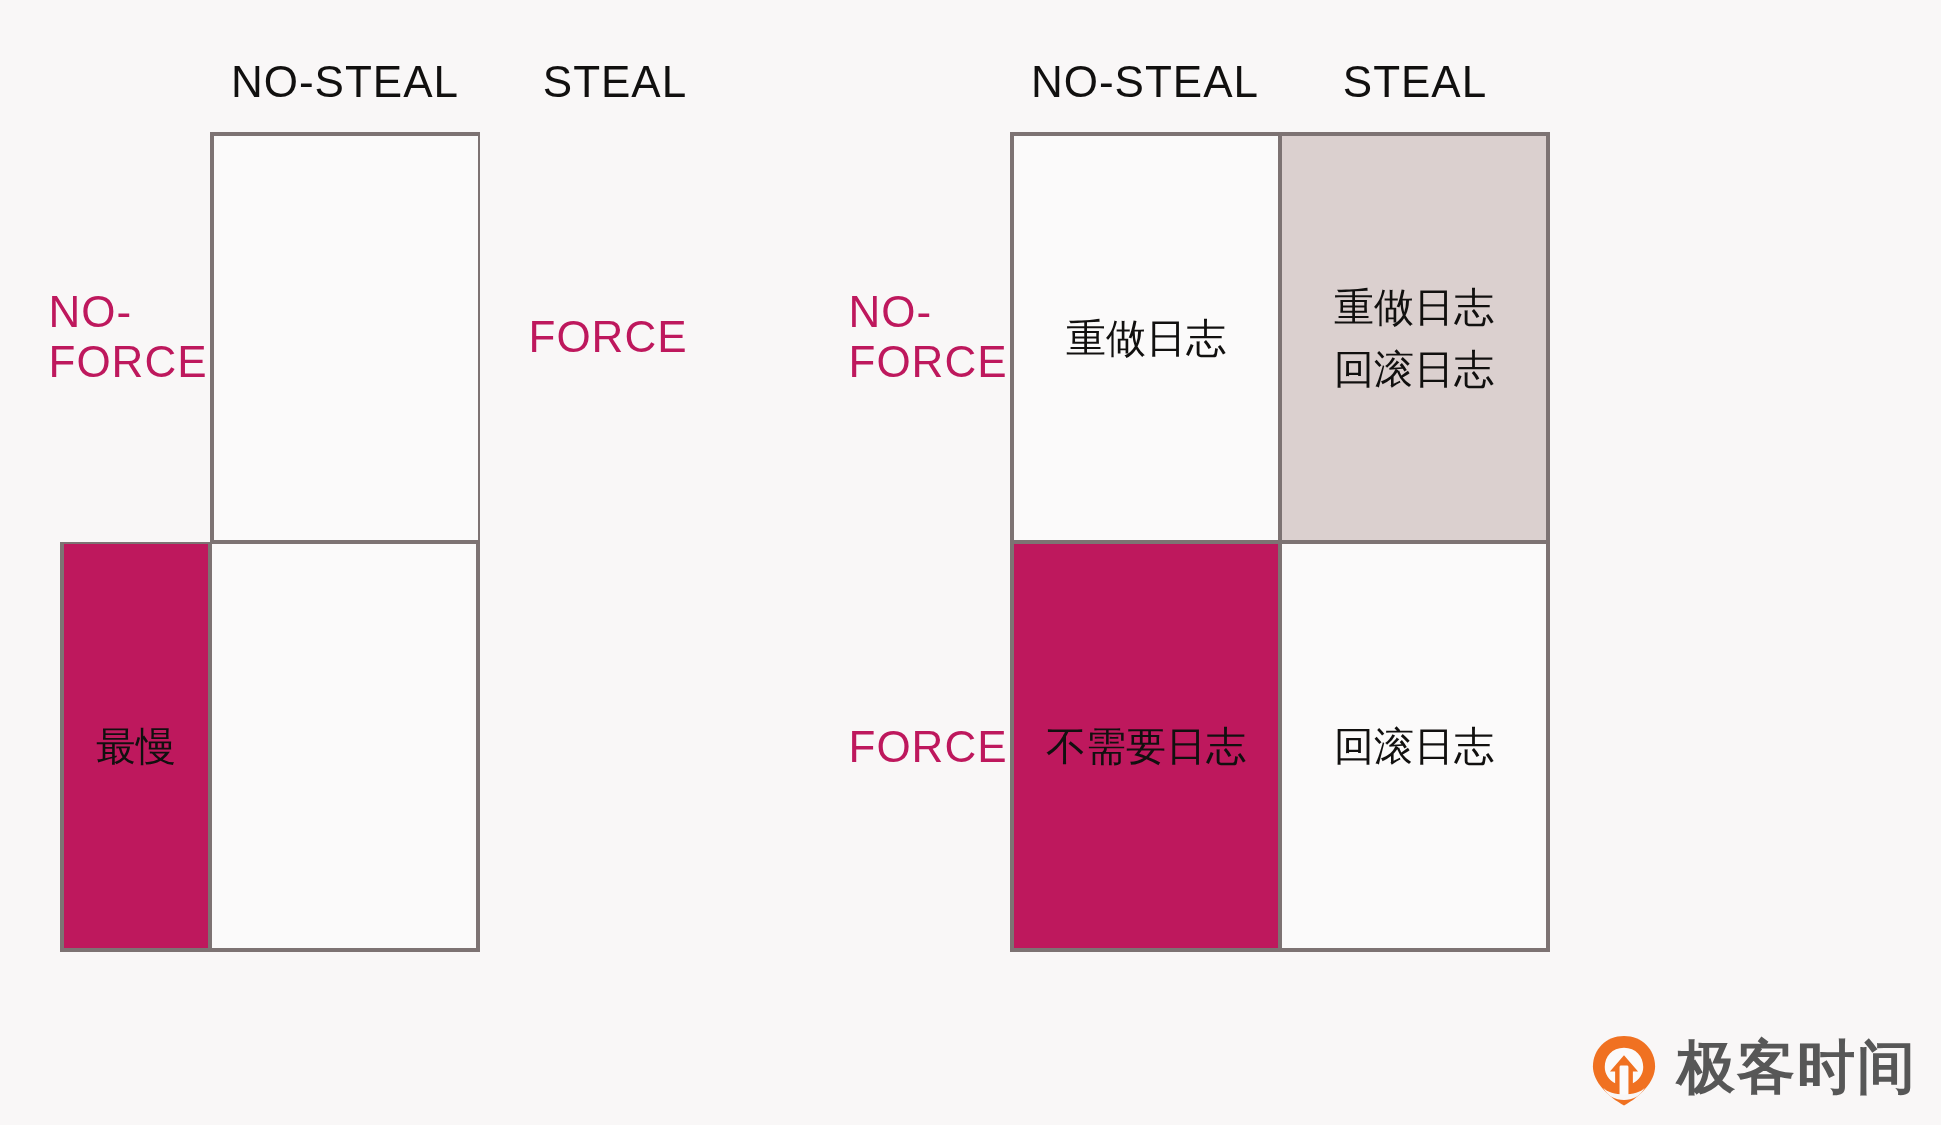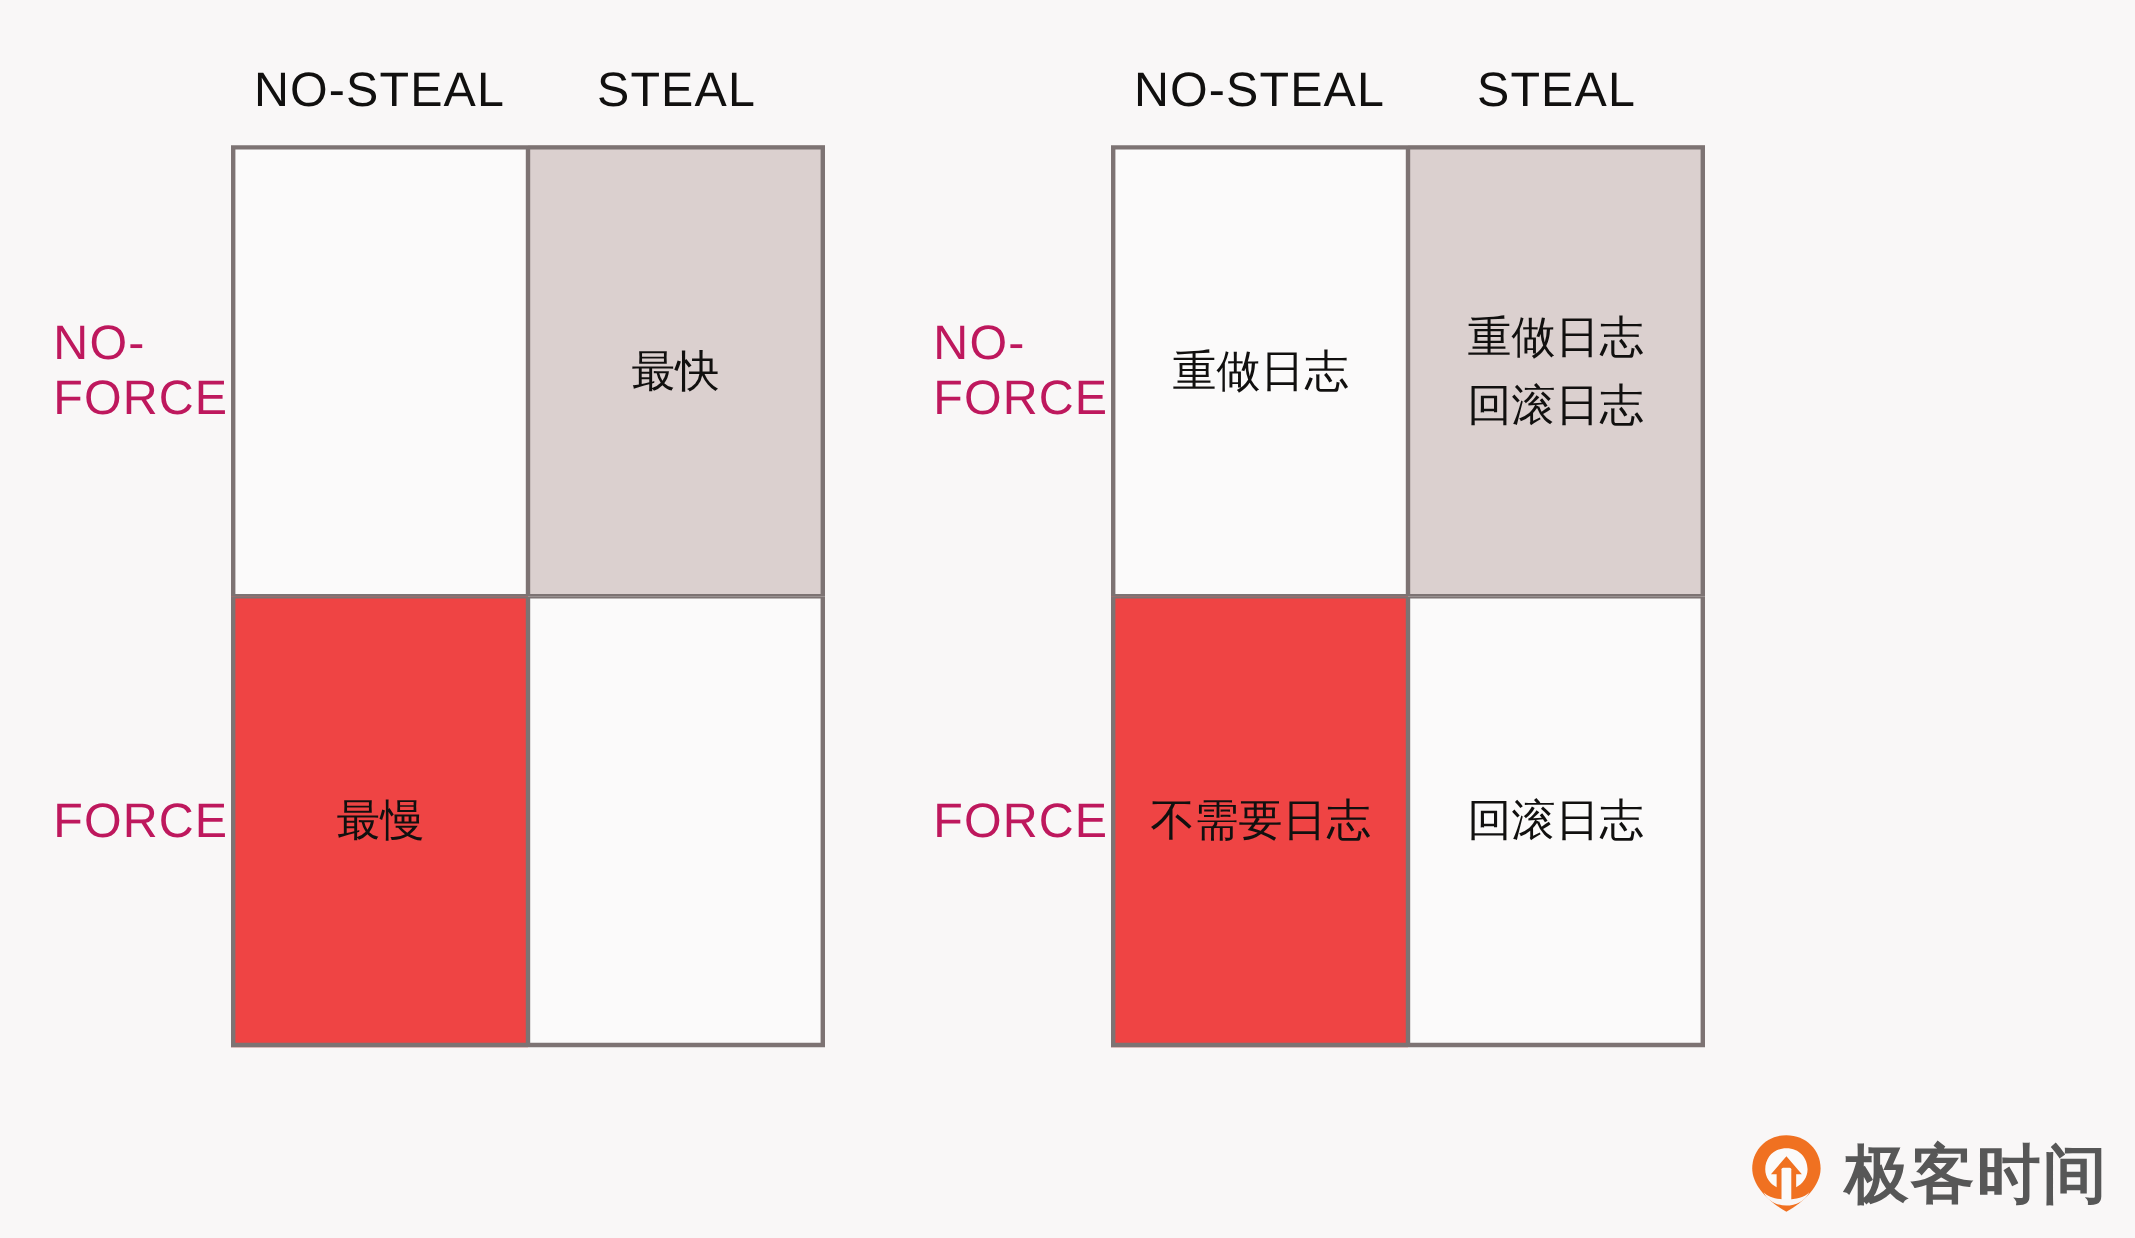--- a/index.html
+++ b/index.html
@@ -69,32 +69,32 @@
     line-height: 1.55;
     background: #fbfafa;
   }
   
   .cell.c-r1c1 { border-right-width: 2px; border-bottom-width: 2px; }
   .cell.c-r1c2 { border-left-width: 2px;  border-bottom-width: 2px; }
   .cell.c-r2c1 { border-right-width: 2px; border-top-width: 2px; }
   .cell.c-r2c2 { border-left-width: 2px;  border-top-width: 2px; }
 
   .fill-mauve { background: #dbd0cf; }
-  .fill-peach { background: #ef4444; }
+  .fill-peach { background: #be185d; }
   .fill-plain { background: #fbfafa; }
 
   .cell-line { display: block; }
 
   
   .logo {
     position: absolute;
     right: 24px;
     bottom: 18px;
     display: flex;
-    align-items: flex-start;
+    align-items: flex-end;
     gap: 16px;
   }
   .logo-mark {
     width: 74px;
     height: 74px;
     flex: none;
   }
   .logo-text {
     font-size: 58px;
     font-weight: 700;
@@ -111,23 +111,20 @@
   <div class="matrix matrix-left">
 
     <div class="corner-spacer"></div>
 
     <div class="col-header">NO-STEAL</div>
     <div class="col-header">STEAL</div>
 
     <div class="row-header">NO-FORCE</div>
     <div class="cell c-r1c1 fill-plain">
       <span class="cell-line"></span>
-    </div>
-    <div class="cell c-r1c2 fill-mauve">
-      <span class="cell-line">最快</span>
     </div>
 
     <div class="row-header">FORCE</div>
     <div class="cell c-r2c1 fill-peach">
       <span class="cell-line">最慢</span>
     </div>
     <div class="cell c-r2c2 fill-plain">
       <span class="cell-line"></span>
     </div>
   </div>

